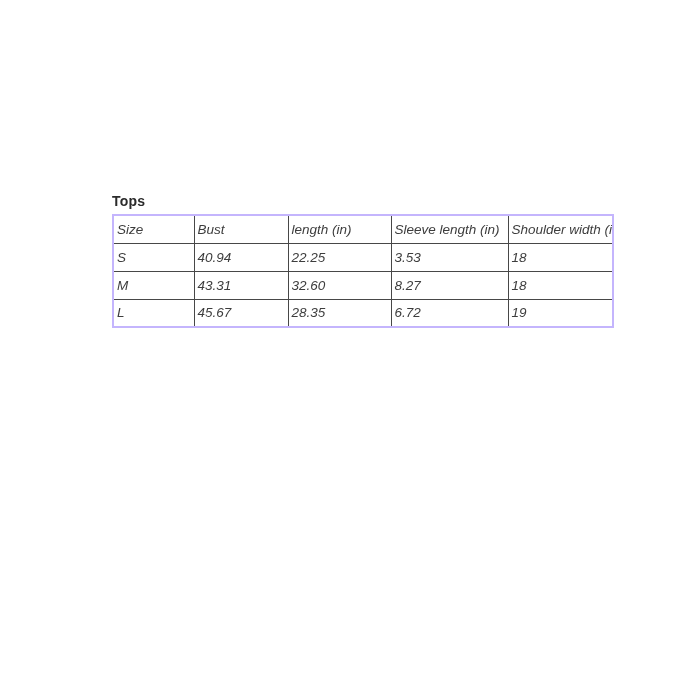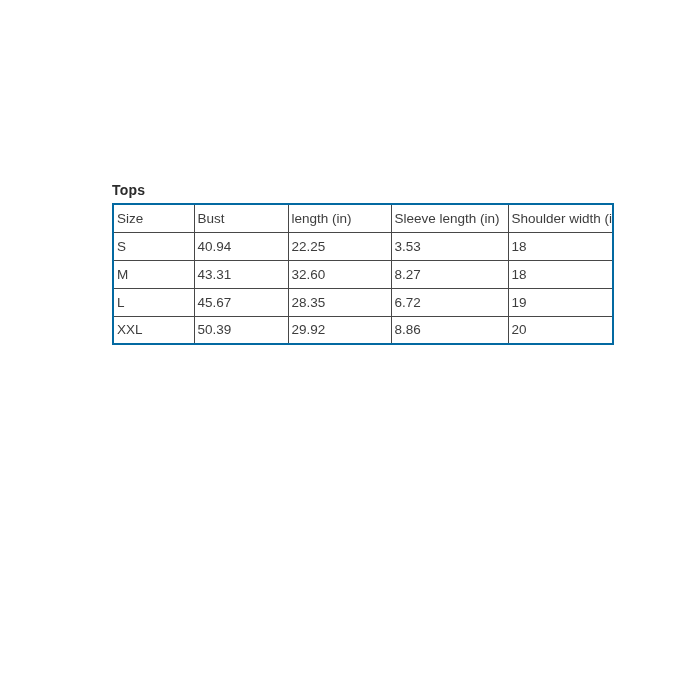--- a/index.html
+++ b/index.html
@@ -15,37 +15,38 @@
   .canvas {
     position: relative;
     width: 700px;
     height: 700px;
     background: #ffffff;
   }
 
   .chart-block {
     position: absolute;
     left: 112px;
-    top: 182px;
+    top: 193px;
     width: 402px;
   }
 
   .section-title {
     font-size: 14px;
     font-weight: bold;
     color: #2b2b2b;
     margin-bottom: 5px;
     letter-spacing: 0.2px;
   }
 
   table.size-chart {
     border-collapse: collapse;
     width: 500px;
     table-layout: fixed;
-    border: 2px solid #0369a1;
+    border: 2px solid #c4b5fd;
+    font-style: italic;
   }
 
   table.size-chart th,
   table.size-chart td {
     border: 1px solid #474747;
     height: 28px;
     padding: 0 2px 0 3px;
     font-size: 13.5px;
     font-weight: normal;
     color: #3d3d3d;
@@ -102,24 +103,17 @@
           <td>8.27</td>
           <td>18</td>
         </tr>
         <tr>
           <td>L</td>
           <td>45.67</td>
           <td>28.35</td>
           <td>6.72</td>
           <td>19</td>
         </tr>
-        <tr>
-          <td>XXL</td>
-          <td>50.39</td>
-          <td>29.92</td>
-          <td>8.86</td>
-          <td>20</td>
-        </tr>
       </tbody>
     </table>
 
   </div>
 </div>
 
 </body></html>

